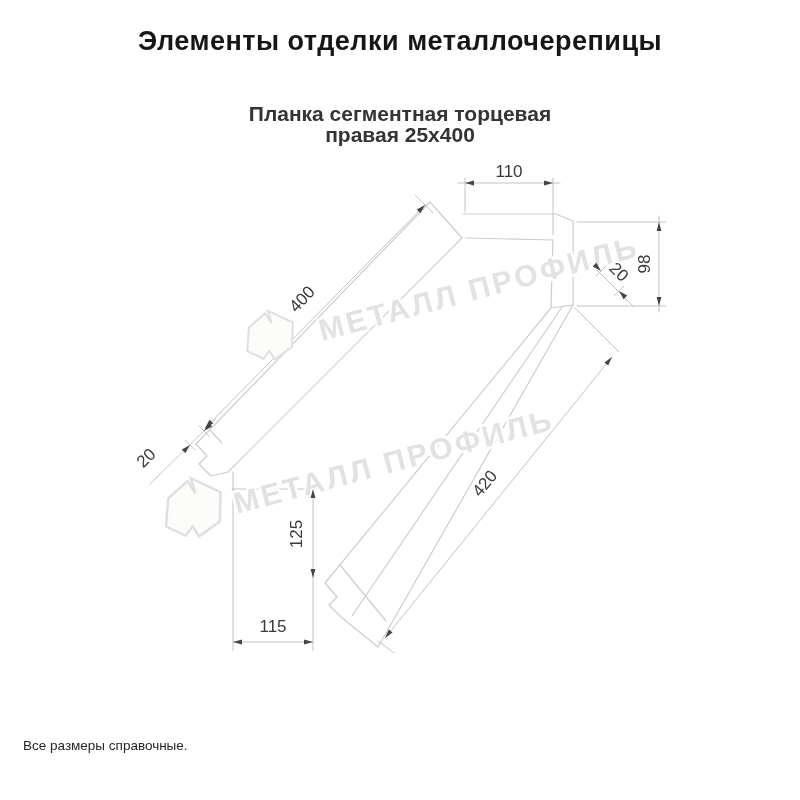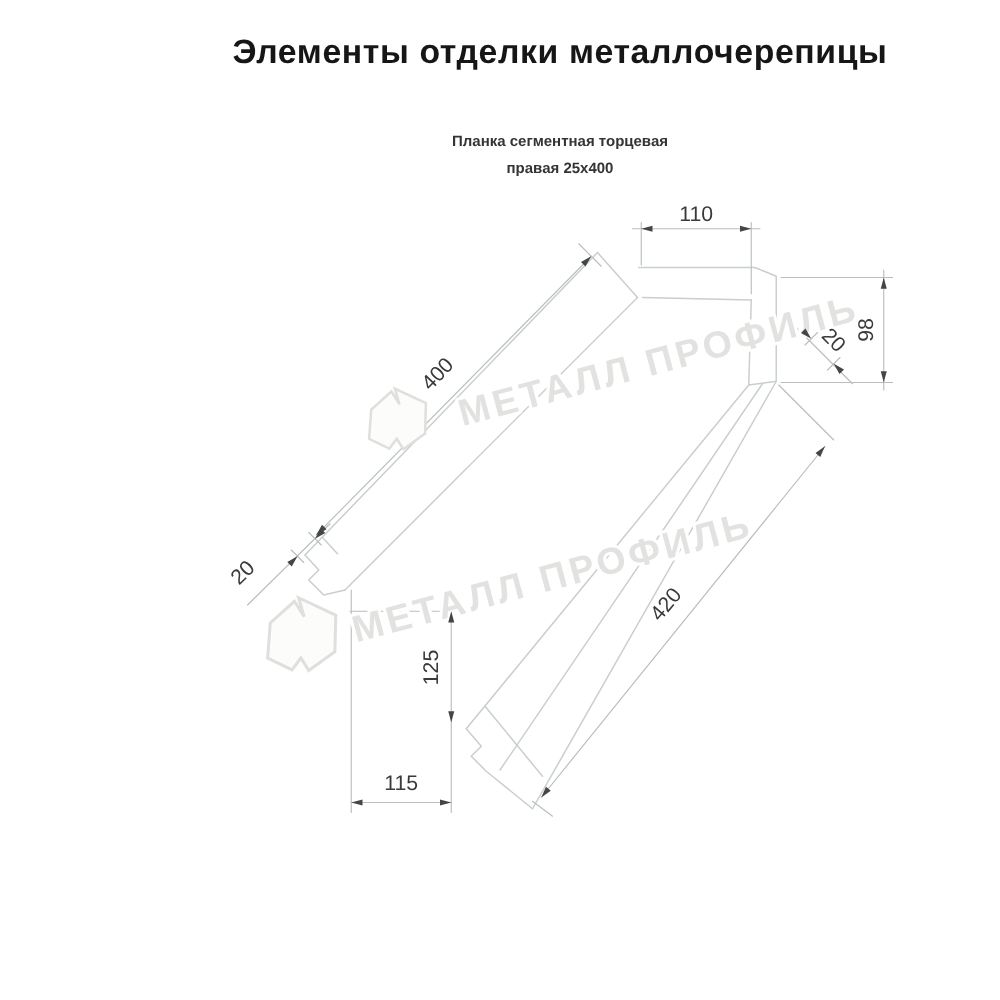--- a/index.html
+++ b/index.html
@@ -9,40 +9,39 @@
     width: 800px;
     height: 800px;
     font-family: "Liberation Sans", sans-serif;
     overflow: hidden;
   }
   .page {
     position: relative;
     width: 740px;
     height: 800px;
     background: #ffffff;
-    margin-left: 48px;
   }
   .title {
     position: absolute;
     top: 26px;
     left: 0;
     width: 800px;
     text-align: center;
     font-size: 27px;
     font-weight: bold;
     color: #161616;
     letter-spacing: 0.5px;
   }
   .subtitle {
     position: absolute;
     top: 103px;
     left: 0;
     width: 800px;
     text-align: center;
-    font-size: 12px;
+    font-size: 21px;
     font-weight: bold;
     color: #343434;
     line-height: 21px;
   }
   .footer {
     position: absolute;
     top: 736px;
     left: 23px;
     font-size: 13.5px;
     color: #262626;
@@ -168,15 +167,16 @@
       <text class="dim-label" transform="translate(615,276) rotate(45)">20</text>
       <text class="dim-label" transform="translate(306,303) rotate(-46)">400</text>
       <text class="dim-label" transform="translate(150,462) rotate(-44)">20</text>
       <text class="dim-label" transform="translate(302,534) rotate(-90)">125</text>
       <text class="dim-label" transform="translate(489,487) rotate(-50)">420</text>
       <text class="dim-label" x="273" y="632">115</text>
     </g>
   </svg>
 
   <div class="footer">
+    <div>Все размеры справочные.</div>
   </div>
 
 </div>
 
 </body></html>

